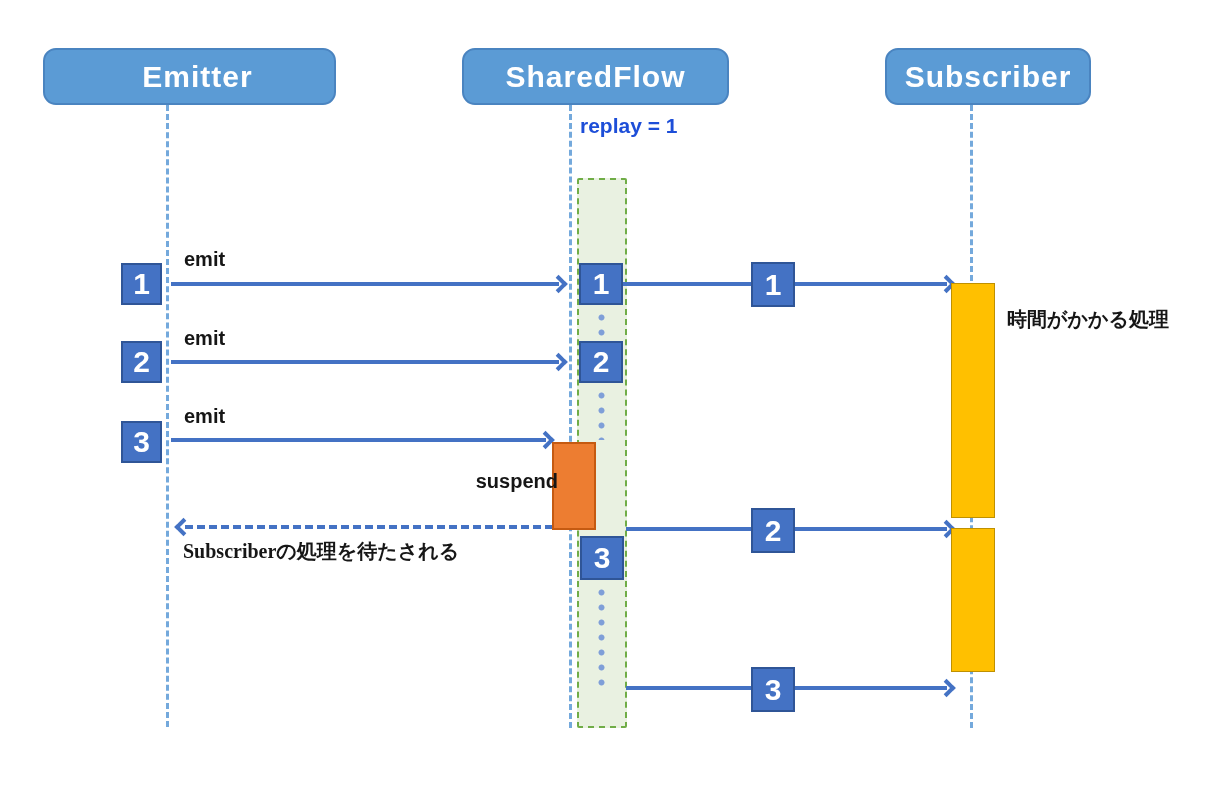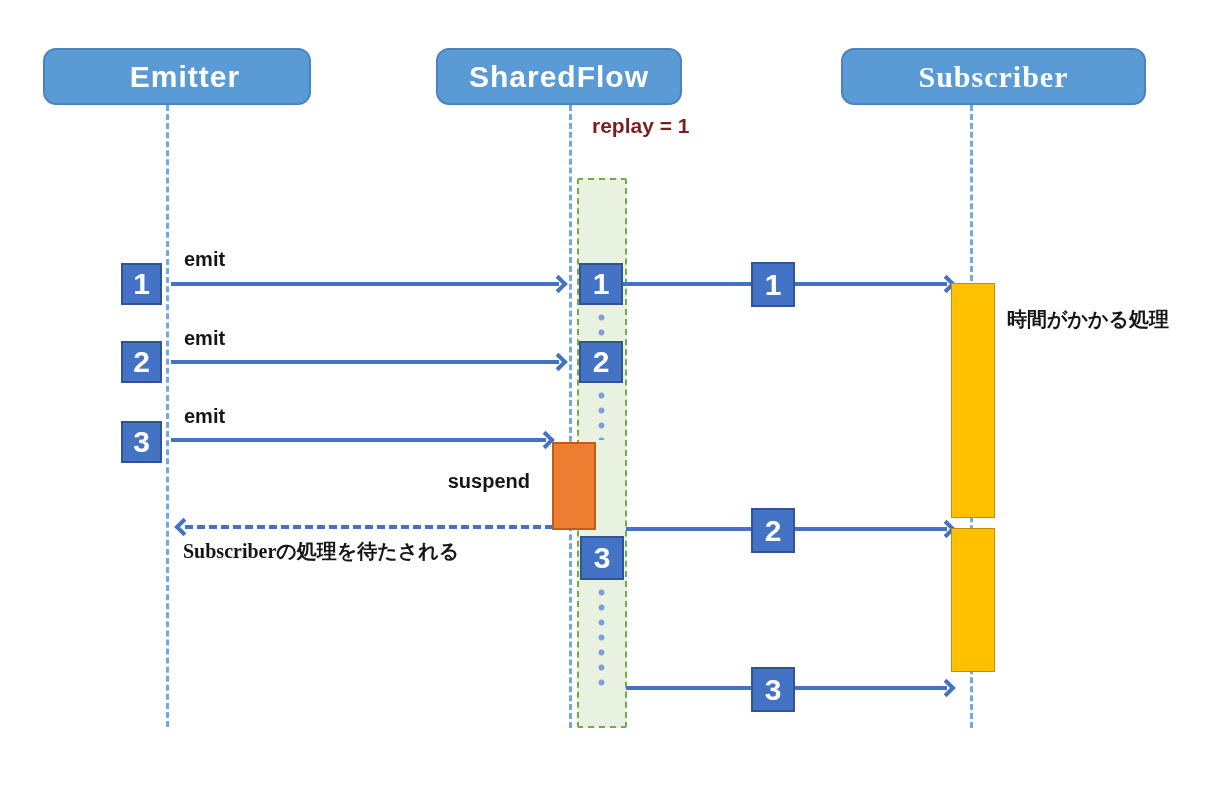--- a/index.html
+++ b/index.html
@@ -10,39 +10,38 @@
     font-family:"Liberation Sans", sans-serif;
   }
 
   
   .actor-header {
     position:absolute; top:48px; height:57px;
     background:#5B9BD5; border:2px solid #4A84C0; border-radius:13px;
     color:#ffffff; font-weight:bold; font-size:30px; letter-spacing:1px;
     display:flex; align-items:center; justify-content:center;
   }
-  .hdr-emitter    { left:43px;  width:268px;padding-left:16px; }
-  .hdr-sharedflow { left:436px; width:246px; }
-  .hdr-subscriber { left:841px; width:305px;font-family:Liberation Serif, serif; }
+  .hdr-emitter    { left:43px;  width:293px;padding-left:16px; }
+  .hdr-sharedflow { left:462px; width:267px; }
+  .hdr-subscriber { left:885px; width:206px; }
 
   
   .lifeline {
     position:absolute; top:105px; width:0;
     border-left:3px dashed #74A9DC;
   }
   .ll-emitter    { left:166px; height:622px; }
   .ll-sharedflow { left:569px; height:623px; }
   .ll-subscriber { left:970px; height:623px; }
 
   
   .config {
     position:absolute; left:580px; top:112px;
-    font-size:21px; font-weight:bold; color:#7f1d1d; line-height:28px;
+    font-size:21px; font-weight:bold; color:#1d4ed8; line-height:28px;
     white-space:nowrap;
-    margin-left:12px;
   }
   .cfg-term {
     border-bottom:2.5px solid #141414;
     text-decoration-line:underline;
     text-decoration-style:wavy;
     text-decoration-color:#E0503C;
     text-decoration-thickness:1.5px;
     text-underline-offset:6px;
   }
 
@@ -101,21 +100,21 @@
   .a-return  { left:176px; top:519px; width:377px; }
 
   
   .lbl {
     position:absolute; font-weight:bold; color:#161616;
     font-size:20px; white-space:nowrap; z-index:7;
   }
   .lbl-emit1 { left:184px; top:248px; }
   .lbl-emit2 { left:184px; top:327px; }
   .lbl-emit3 { left:184px; top:405px; }
-  .lbl-suspend { left:412px; top:470px; width:118px; text-align:right; }
+  .lbl-suspend { left:440px; top:470px; width:118px; text-align:right; }
   .lbl-wait { left:183px; top:538px;font-family:Liberation Serif, serif; }
   .lbl-long { left:1007px; top:306px; }
 
   
   .suspend-box {
     position:absolute; left:552px; top:442px; width:44px; height:88px;
     background:#ED7D31; border:2px solid #C55A11; z-index:6;
   }
   .activation {
     position:absolute; left:951px; width:44px;

